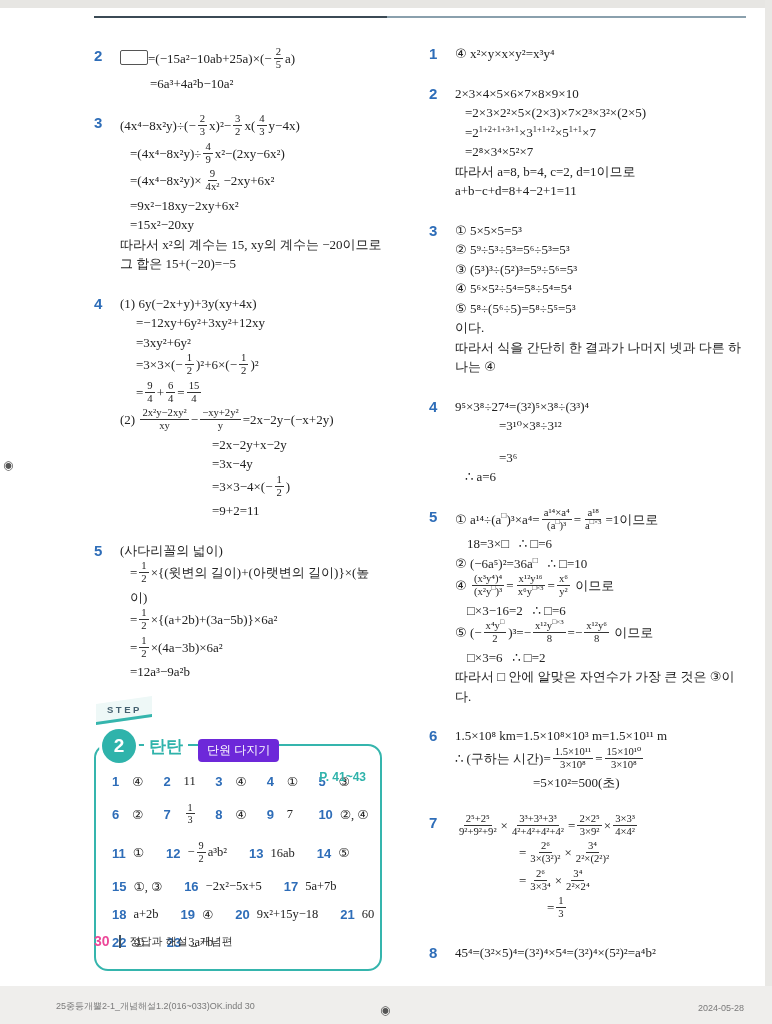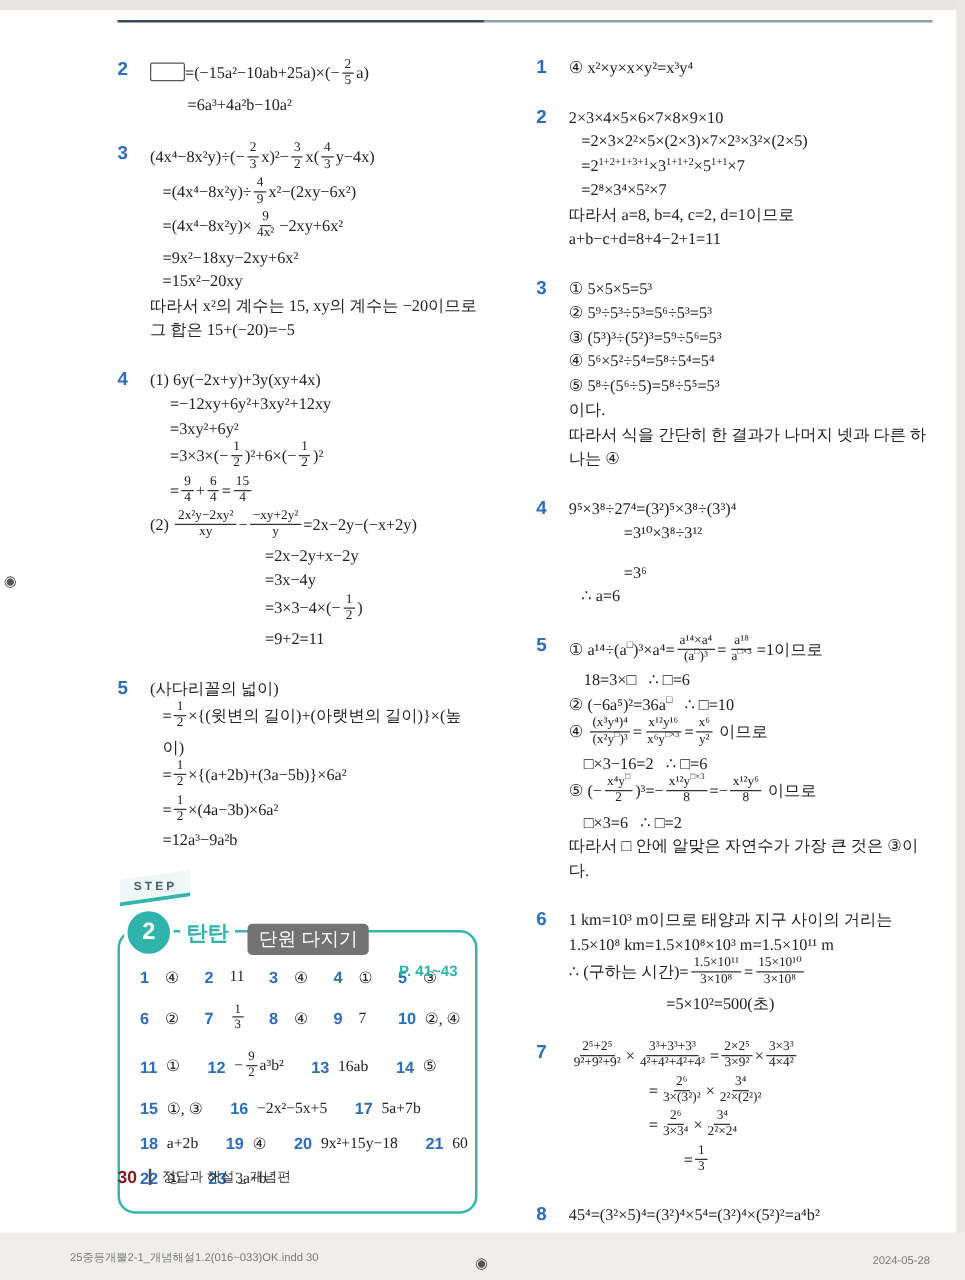--- a/index.html
+++ b/index.html
@@ -34,33 +34,33 @@
   .abox{position:relative;margin-top:62px;margin-right:4px;border:2px solid #35b5ad;
     border-radius:14px;padding:28px 10px 6px 16px;background:#fff;}
   .step-ribbon{position:absolute;top:-46px;left:0;width:56px;height:18px;background:#eef8f7;
     border-bottom:3px solid #35b5ad;transform:skewY(-8deg);display:flex;align-items:center;justify-content:center;}
   .step-txt{font-size:9.5px;letter-spacing:2.5px;color:#44606f;font-weight:bold;transform:skewY(8deg);}
   .step-circle{position:absolute;top:-17px;left:6px;width:34px;height:34px;border-radius:50%;
     background:#2fb3ab;color:#fff;font-weight:bold;font-size:19px;display:flex;align-items:center;
     justify-content:center;box-shadow:0 0 0 3px #ffffff;}
   .abox-title{position:absolute;top:-11px;left:48px;color:#2fb3ab;font-weight:bold;font-size:17px;
     background:#fff;padding:0 5px;}
-  .abox-subtitle{position:absolute;top:-7px;left:102px;background:#737373;color:#fff;font-size:15px;
+  .abox-subtitle{position:absolute;top:-7px;left:102px;background:#6d28d9;color:#fff;font-size:12px;
     padding:3px 9px;border-radius:4px;white-space:nowrap;}
   .abox-pages{position:absolute;top:24px;right:14px;color:#2fb3ab;font-weight:bold;font-size:12px;}
   .arow{display:flex;align-items:center;margin-bottom:12px;}
   .arow.even .acell{flex:1;}
   .arow:not(.even) .acell{margin-right:22px;}
   .acell{display:inline-flex;align-items:center;gap:7px;font-size:12.5px;white-space:nowrap;}
   .ans-n{color:#2e6db8;font-weight:bold;font-size:13px;min-width:13px;}
   .ans-v{font-family:"Liberation Serif","DejaVu Serif","DejaVu Sans",serif;color:#222;}
 
   
   .page-footer{position:absolute;left:94px;top:933px;display:flex;align-items:center;gap:9px;}
-  .pf-num{font-weight:bold;font-size:14px;color:#7f1d1d;}
+  .pf-num{font-weight:bold;font-size:14px;color:#ec4899;}
   .pf-sep{width:2px;height:13px;background:#41525e;}
   .pf-text{font-size:11px;color:#333;}
   .print-left{position:absolute;left:56px;bottom:11px;font-size:9px;color:#7a7a7a;}
   .print-right{position:absolute;right:28px;bottom:11px;font-size:9px;color:#7a7a7a;}
   .reg-bottom{position:absolute;left:380px;bottom:7px;color:#555;font-size:12px;}
   .reg-left{position:absolute;left:3px;top:458px;color:#555;font-size:12px;}
 </style>
 </head>
 <body>
 
@@ -293,21 +293,20 @@
           <div class="mline">④ <span class="frac"><span class="fn">(x³y⁴)⁴</span><span class="fd">(x²y<sup>□</sup>)³</span></span>=<span class="frac"><span class="fn">x¹²y¹⁶</span><span class="fd">x⁶y<sup>□×3</sup></span></span>=<span class="frac"><span class="fn">x⁶</span><span class="fd">y²</span></span> 이므로</div>
           <div class="mline" style="padding-left: 12px;">□×3−16=2   ∴ □=6</div>
           <div class="mline">⑤ (−<span class="frac"><span class="fn">x⁴y<sup>□</sup></span><span class="fd">2</span></span>)³=−<span class="frac"><span class="fn">x¹²y<sup>□×3</sup></span><span class="fd">8</span></span>=−<span class="frac"><span class="fn">x¹²y⁶</span><span class="fd">8</span></span> 이므로</div>
           <div class="mline" style="padding-left: 12px;">□×3=6   ∴ □=2</div>
           <div class="mline">따라서 □ 안에 알맞은 자연수가 가장 큰 것은 ③이다.</div>
         </div>
       </div>
       <div class="block">
         <div class="pnum">6</div>
         <div class="pbody">
-          <div class="mline">1 km=10³ m이므로 태양과 지구 사이의 거리는</div>
           <div class="mline">1.5×10⁸ km=1.5×10⁸×10³ m=1.5×10¹¹ m</div>
           <div class="mline">∴ (구하는 시간)=<span class="frac"><span class="fn">1.5×10¹¹</span><span class="fd">3×10⁸</span></span>=<span class="frac"><span class="fn">15×10¹⁰</span><span class="fd">3×10⁸</span></span></div>
           <div class="mline" style="padding-left: 78px;">=5×10²=500(초)</div>
         </div>
       </div>
       <div class="block">
         <div class="pnum">7</div>
         <div class="pbody">
           <div class="mline"><span class="frac"><span class="fn">2⁵+2⁵</span><span class="fd">9²+9²+9²</span></span>×<span class="frac"><span class="fn">3³+3³+3³</span><span class="fd">4²+4²+4²+4²</span></span>=<span class="frac"><span class="fn">2×2⁵</span><span class="fd">3×9²</span></span>×<span class="frac"><span class="fn">3×3³</span><span class="fd">4×4²</span></span></div>
           <div class="mline" style="padding-left: 64px;">=<span class="frac"><span class="fn">2⁶</span><span class="fd">3×(3²)²</span></span>×<span class="frac"><span class="fn">3⁴</span><span class="fd">2²×(2²)²</span></span></div>

